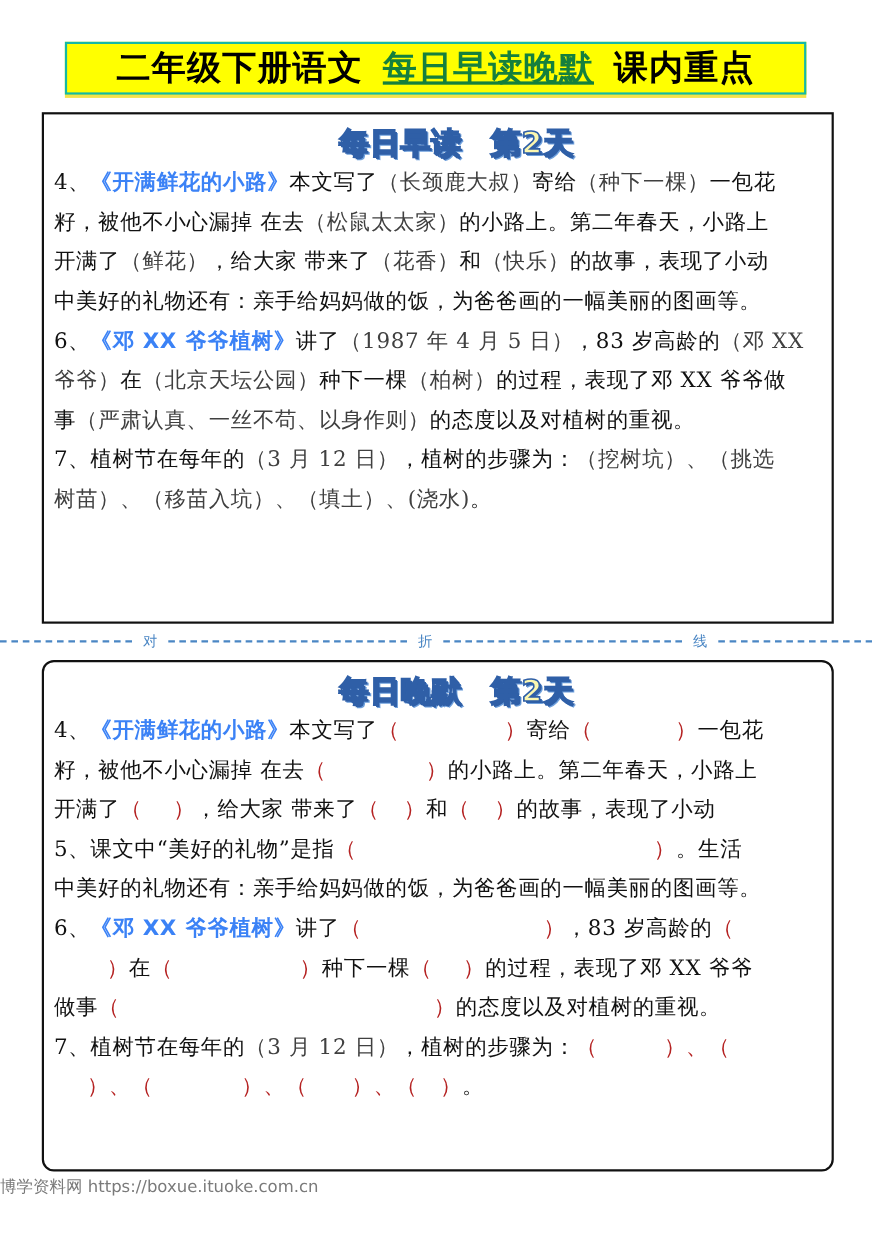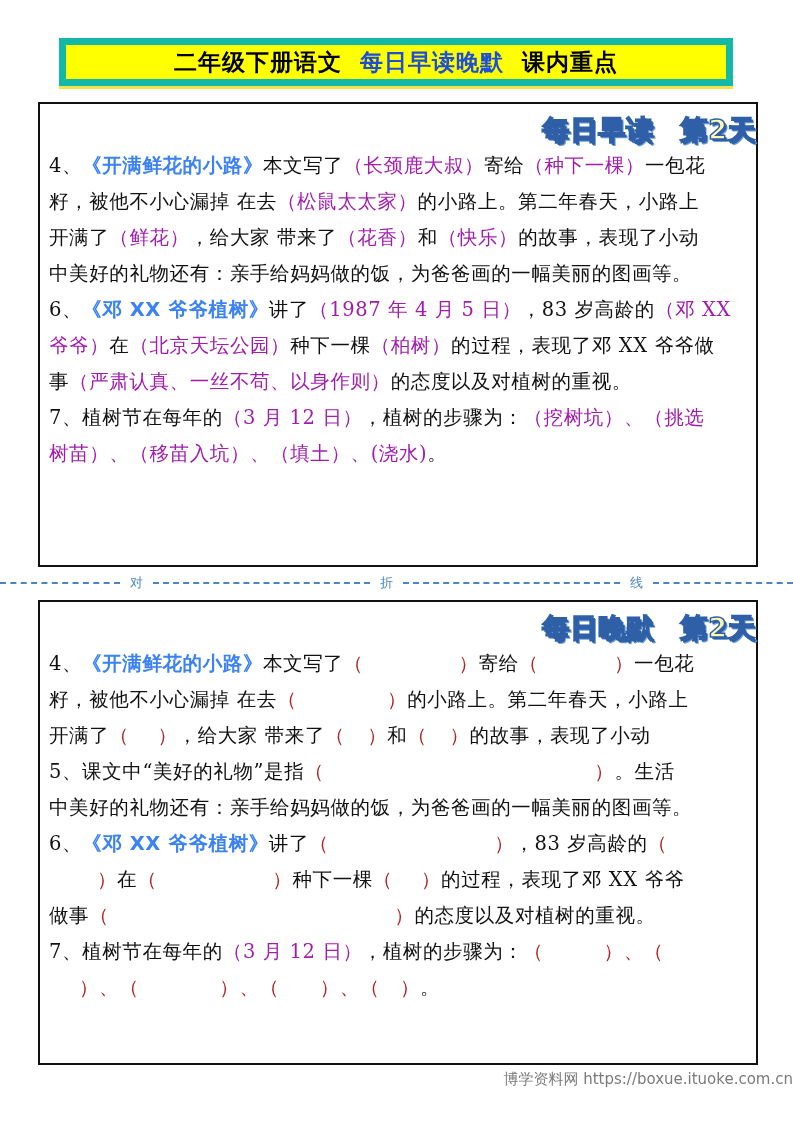--- a/index.html
+++ b/index.html
@@ -1,46 +1,46 @@
 <!DOCTYPE html>
 <html><head>
 <meta charset="utf-8">
 <style>
   html, body { margin: 0; padding: 0; background: #ffffff; }
   body { width: 793px; height: 1122px; position: relative; overflow: hidden;
          font-family: "DejaVu Serif", "Liberation Serif", serif; color: #111; }
   .banner { position: absolute; left: 59px; top: 38px; width: 674px; height: 48px;
-            background: #ffff00; border: 7px solid #14b8a6; box-sizing: border-box;
+            background: #ffff00; border: 2px solid #14b8a6; box-sizing: border-box;
             box-shadow: 0 3px 0 #f5e24a;
             display: flex; align-items: center; justify-content: center;
-            font-family: "DejaVu Sans", sans-serif; font-weight: bold; font-size: 23px; letter-spacing: 1px; white-space: nowrap; }
+            font-family: "DejaVu Sans", sans-serif; font-weight: bold; font-size: 31px; letter-spacing: 1px; white-space: nowrap; }
   .banner .black { color: #000; }
-  .banner .red { color: #1d4ed8; margin: 0 18px; }
+  .banner .red { color: #15803d; margin: 0 18px; text-decoration: underline; }
   .panel { position: absolute; left: 38px; width: 720px; border: 2px solid #111;
            box-sizing: border-box; background: #fff; }
   .panel.top { top: 102px; height: 465px; }
-  .panel.bottom { top: 600px; height: 465px; }
-  .ptitle { text-align: right; margin-top: 8px; height: 36px; font-family: "DejaVu Sans", sans-serif;
+  .panel.bottom { top: 600px; height: 465px; border-radius: 11px; }
+  .ptitle { text-align: center; margin-top: 8px; height: 36px; font-family: "DejaVu Sans", sans-serif;
             font-weight: bold; font-size: 27px; letter-spacing: 1px; padding-left: 34px; }
   .ptitle span { color: #fbf7b0;
      -webkit-text-stroke: 1.5px #2f5fa7;
      text-shadow: 2px 2px 0 #2f5fa7, 3px 3px 0 #6fa0dc; }
   .ptitle .w1 { color: #dff0ff; }
   .ptitle .gap { display: inline-block; width: 26px; }
   .body { padding: 0 10px 0 9px; font-size: 19.5px; line-height: 36px; letter-spacing: 0.6px; }
   .line { white-space: nowrap; height: 36px; }
   .blue { color: #3b82f6; font-weight: bold; font-family: "DejaVu Sans", sans-serif; }
   .red { color: #b52222; }
-  .ans { color: #a21caf; }
+  .ans { color: #404040; }
   .blank { display: inline-block; }
   .fold { position: absolute; left: 0; top: 573px; width: 793px; height: 20px;
           display: flex; align-items: center; font-size: 13px; color: #4a86c4; font-family: "DejaVu Sans", sans-serif; }
   .fold .dash { flex: 1; border-top: 2px dashed #4a86c4; height: 0; }
   .fold .ch { margin: 0 10px; }
-  .footer { position: absolute; top: 1070px; left: 0; width: 793px; text-align: right;
+  .footer { position: absolute; top: 1070px; left: 0; width: 793px; text-align: left;
             font-size: 15px; color: #7a7a7a; font-family: "DejaVu Sans", sans-serif; }
 </style>
 </head>
 <body>
 
 <div class="banner">
   <span class="black">二年级下册语文</span>
   <span class="red">每日早读晚默</span>
   <span class="black">课内重点</span>
 </div>

